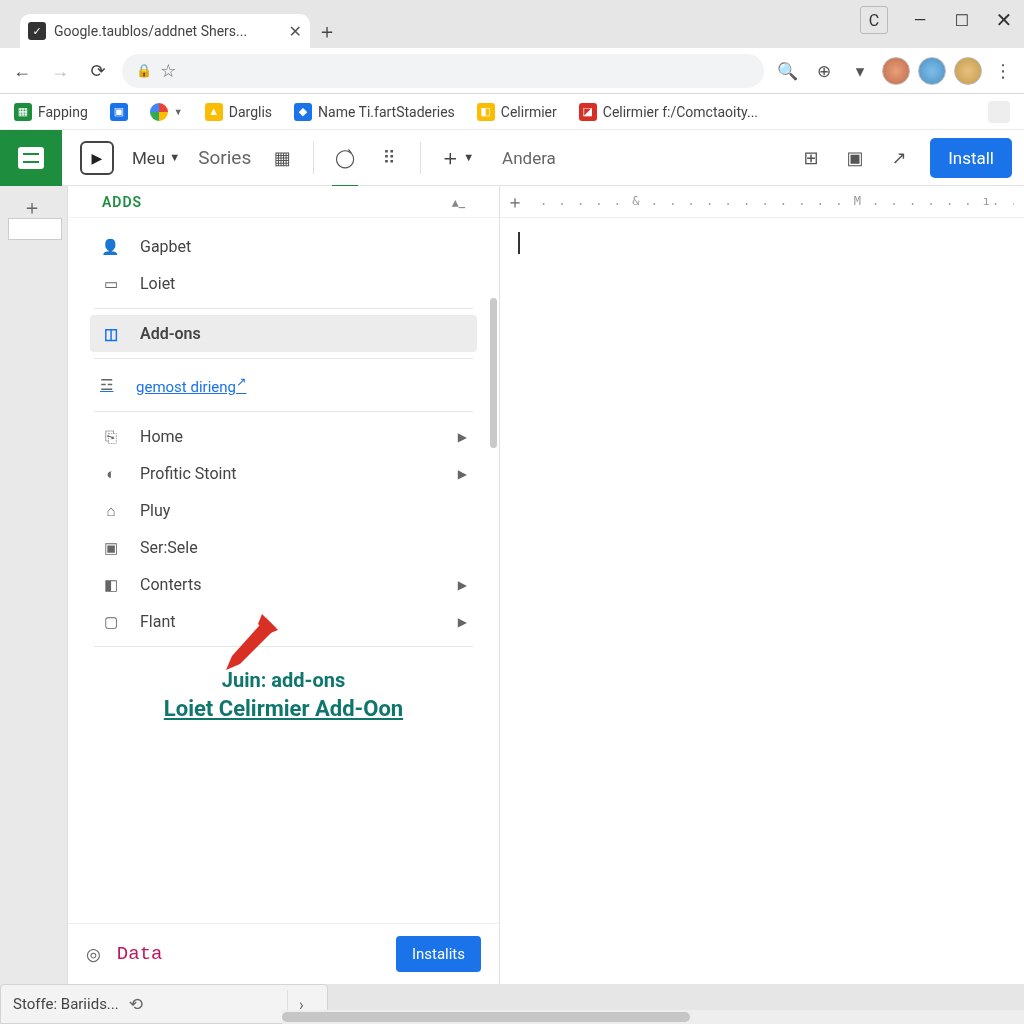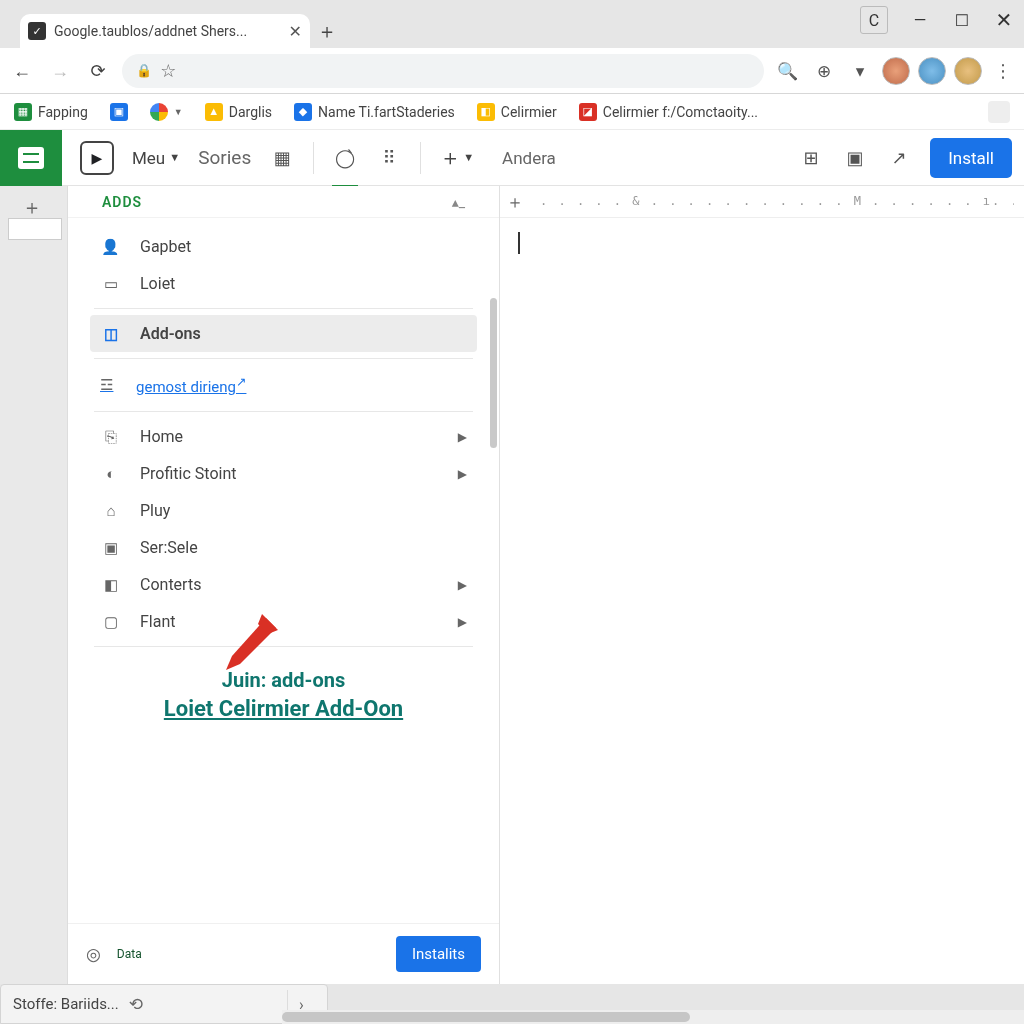--- a/index.html
+++ b/index.html
@@ -80,21 +80,21 @@
   .mlink .mico { width:22px; color:#666; text-decoration:none; }
 
   .callout { position:relative; margin:20px 0 0 0; text-align:center; }
   .callout .ctxt { color:#0f766e; font-weight:700; font-size:20px; text-shadow:0 1px 1px rgba(255,255,255,.8); line-height:1.35; }
   .callout .ctxt .big { font-size:22px; text-decoration:underline; }
   .redarrow { position:absolute; left:150px; top:396px; width:60px; height:60px; }
   .redarrow svg { width:60px; height:60px; }
 
   .panel-foot { display:flex; align-items:center; gap:16px; padding:12px 18px; border-top:1px solid #f0f0f0; }
   .panel-foot .mico { color:#666; font-size:17px; }
-  .panel-foot .lbl { font-size:12px; color:#14532d; flex:1; }
+  .panel-foot .lbl { font-size:19px; color:#be185d; flex:1;font-family:Liberation Mono, monospace; }
   .installsbtn { background:#1a73e8; color:#fff; border:none; padding:9px 16px; font-size:15px; border-radius:4px; cursor:pointer; }
 
   .docarea { flex:1; background:#fff; position:relative; }
   .ruler { height:32px; border-bottom:1px solid #eee; display:flex; align-items:center; font-size:12px; color:#888; position:relative; }
   .ruler .rplus { position:absolute; left:6px; font-size:18px; color:#666; }
   .ruler .ticks { position:absolute; left:40px; right:10px; top:8px; height:14px; font-family:monospace; letter-spacing:2px; color:#999; white-space:nowrap; overflow:hidden; }
   .cursor { position:absolute; left:18px; top:46px; width:2px; height:22px; background:#333; }
 
   
   .status { position:absolute; left:0; bottom:0; height:40px; display:flex; align-items:center; }

